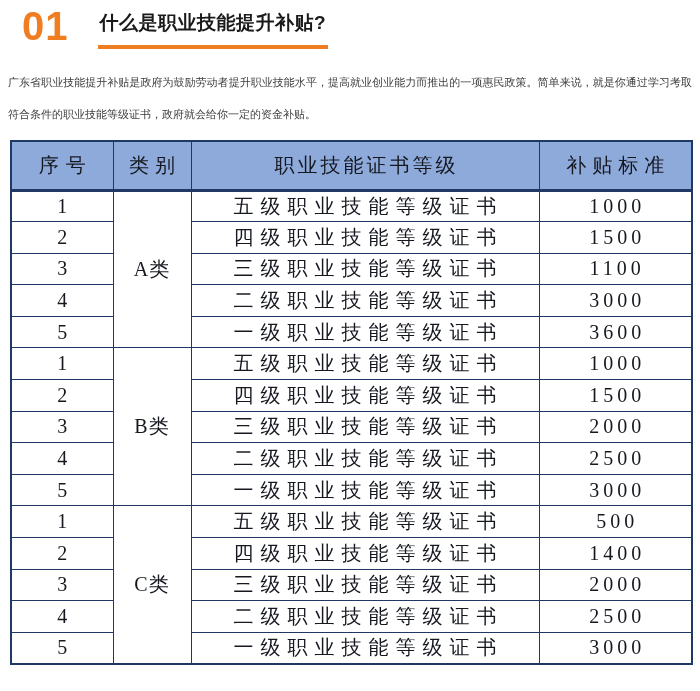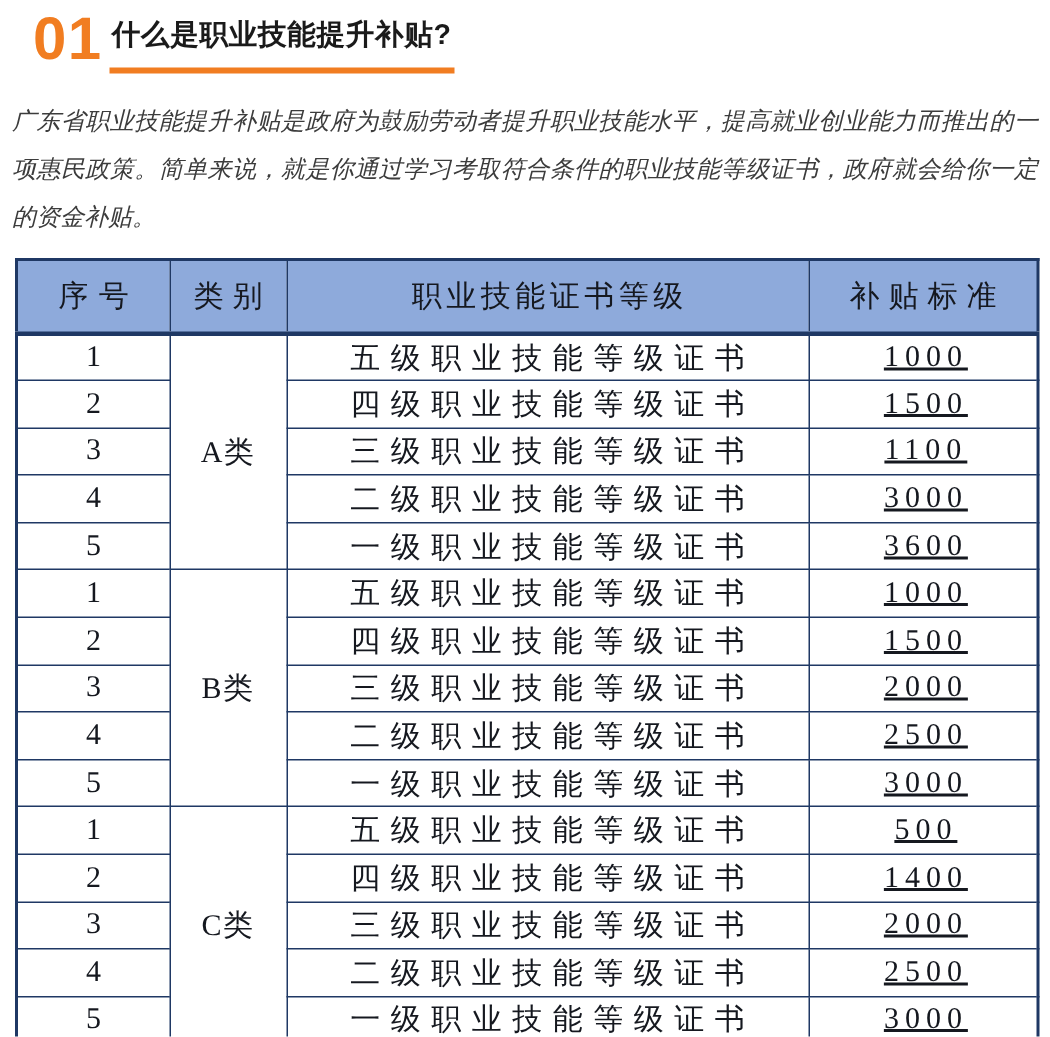--- a/index.html
+++ b/index.html
@@ -30,42 +30,41 @@
     padding: 7px 0 0 22px;
   }
   .header-number {
     color: var(--accent);
     font-size: 40px;
     font-weight: 800;
     line-height: 38px;
     letter-spacing: 1px;
   }
   .header-title-wrap {
-    margin-left: 4px;
+    margin-left: 29px;
     margin-top: 3px;
     border-bottom: 4px solid var(--accent);
     padding: 0 2px 9px 2px;
   }
   .header-title {
     font-size: 19px;
     font-weight: 700;
     color: #1A1A1A;
     letter-spacing: 0.5px;
     white-space: nowrap;
   }
 
   
   .intro {
     margin: 17px 8px 0 8px;
-    font-size: 16px;
+    font-size: 11px;
     line-height: 32px;
     color: var(--body-text);
     text-align: justify;
     text-justify: inter-ideograph;
-    font-style: italic;
   }
 
   
   .table-wrap { margin: 10px 0 0 10px; }
   table.subsidy {
     border-collapse: collapse;
     table-layout: fixed;
     width: 673px;
     font-family: "Liberation Serif", "DejaVu Serif", serif;
     color: var(--table-text);
@@ -87,21 +86,21 @@
   }
   th.col-index    { width: 102px; letter-spacing: 7px; text-indent: 7px; }
   th.col-category { width: 78px;  letter-spacing: 6px; text-indent: 6px; }
   th.col-cert     { width: 348px; letter-spacing: 3px; text-indent: 3px; }
   th.col-subsidy  { width: 153px; letter-spacing: 6px; text-indent: 6px; }
 
   table.subsidy tbody td { height: 31.6px; font-size: 20px; }
   td.c-index    { font-size: 19px; }
   td.c-category { font-size: 21px; letter-spacing: 1px; margin-top: 44px; }
   td.c-cert     { font-size: 21px; letter-spacing: 7px; text-indent: 7px; }
-  td.c-subsidy  { letter-spacing: 4px; text-indent: 4px; text-decoration: underline; }
+  td.c-subsidy  { letter-spacing: 4px; text-indent: 4px; }
 </style>
 </head>
 <body>
 
 <div class="page">
 
   <div class="header">
     <div class="header-number">01</div>
     <div class="header-title-wrap">
       <div class="header-title">什么是职业技能提升补贴?</div>

